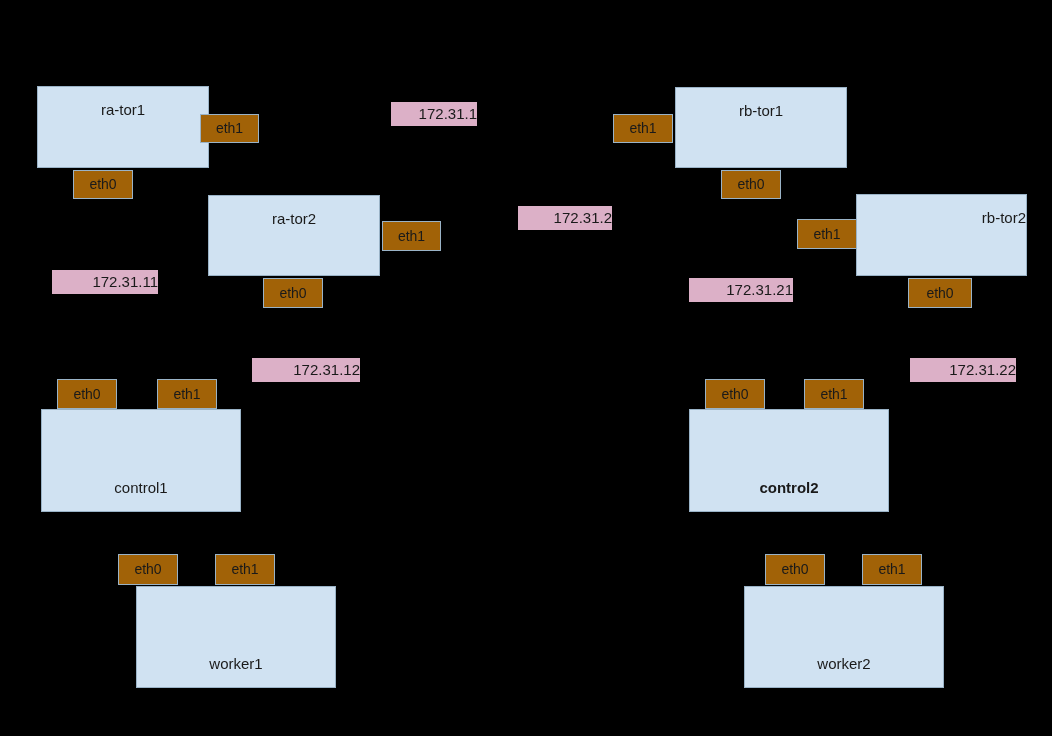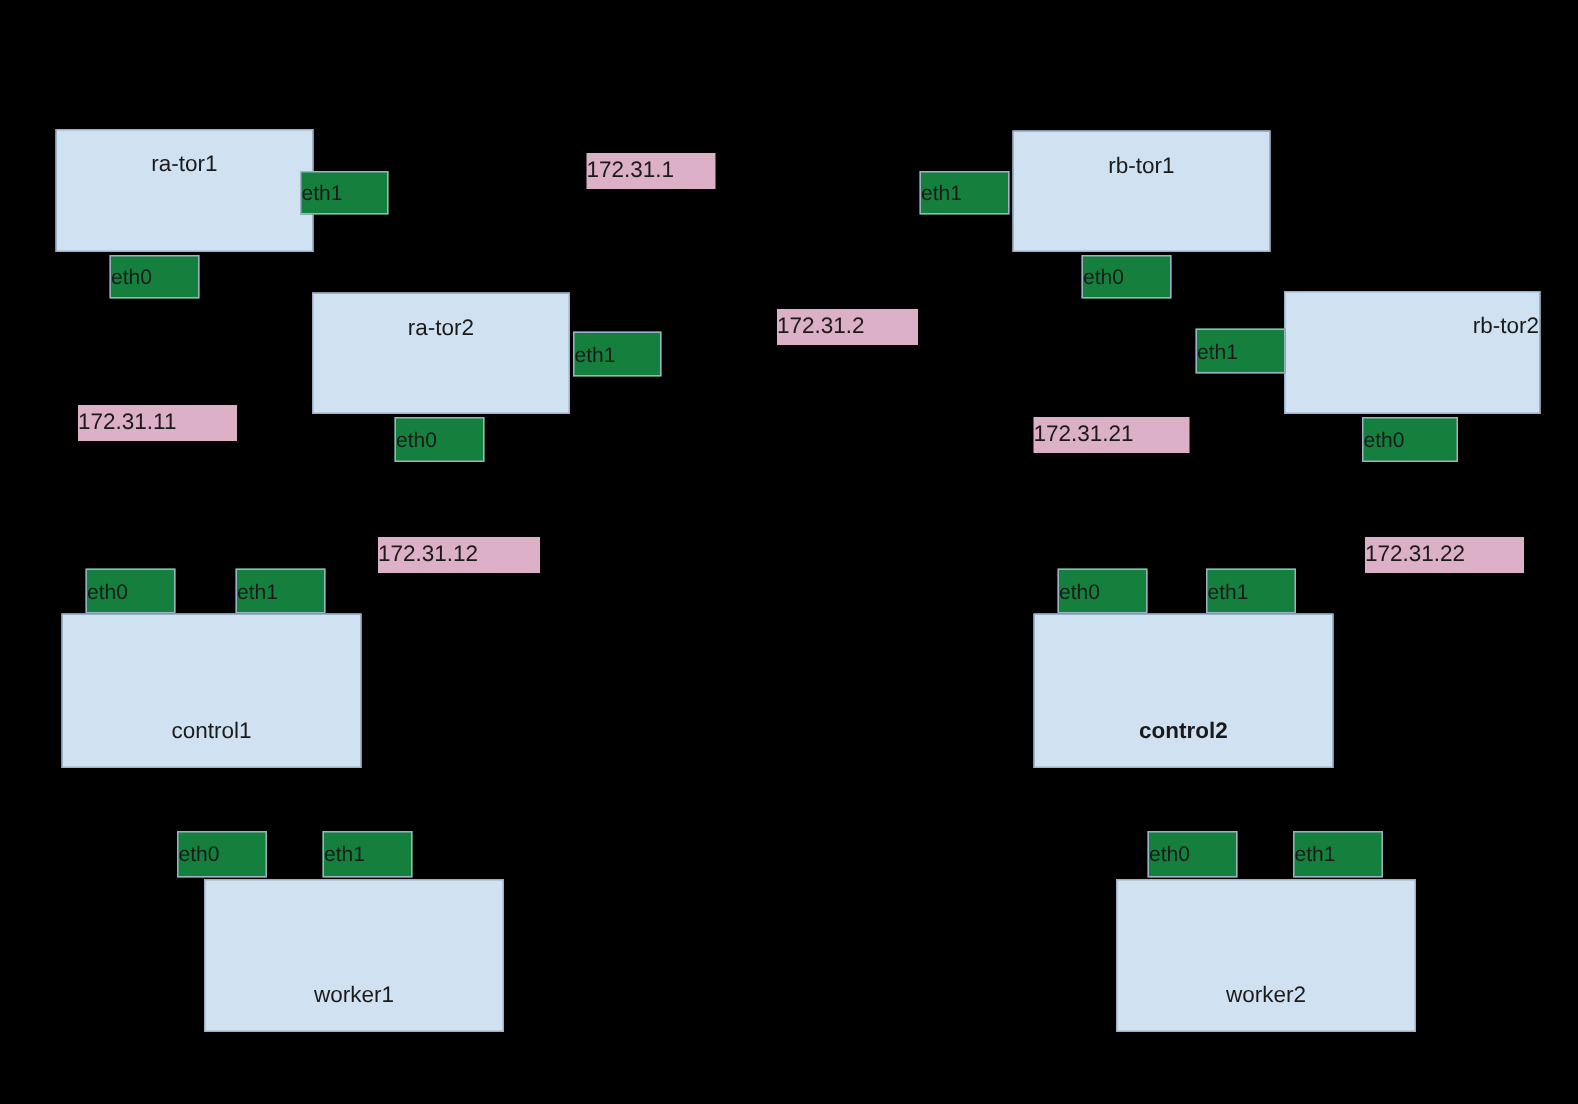--- a/index.html
+++ b/index.html
@@ -32,37 +32,38 @@
     align-items: flex-end;
     padding-bottom: 14px;
   }
   .node.label-top {
     align-items: flex-start;
     padding-top: 14px;
   }
   .port {
     position: absolute;
     box-sizing: border-box;
-    background: #15803d;
+    background: #a16207;
     border: 1px solid #9ab3c7;
     display: flex;
     align-items: center;
+    justify-content: center;
     color: #1a1a1a;
     font-size: 14px;
     line-height: 1.2;
     z-index: 3;
   }
   .iplabel {
     position: absolute;
     box-sizing: border-box;
     background: #dcb0c7;
     border: 0;
     display: flex;
     align-items: center;
-    justify-content: flex-start;
+    justify-content: flex-end;
     color: #1a1a1a;
     font-size: 15px;
     line-height: 1.2;
     z-index: 4;
     white-space: nowrap;
   }
 </style>
 </head>
 <body>
 

